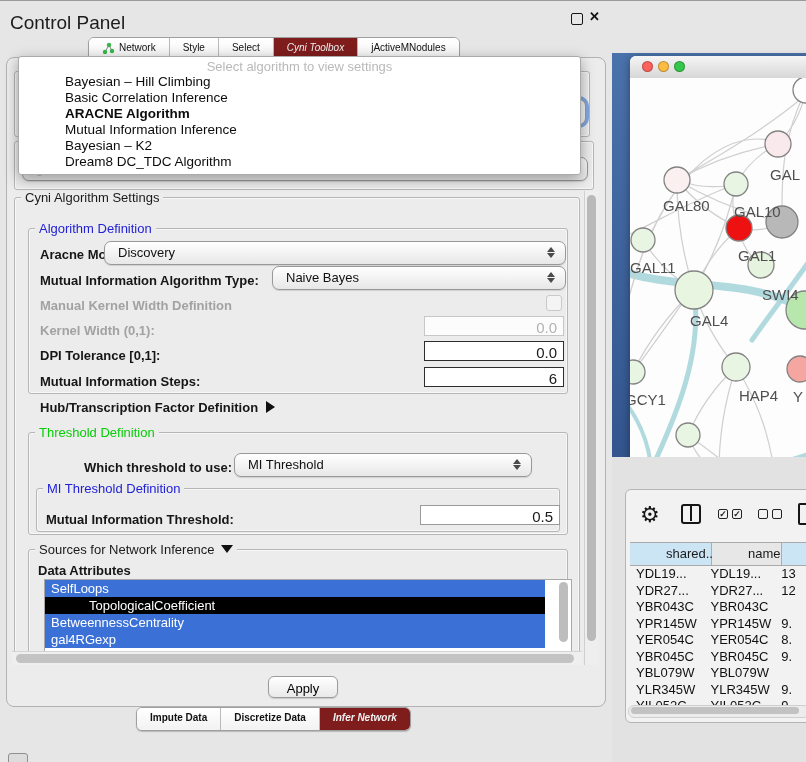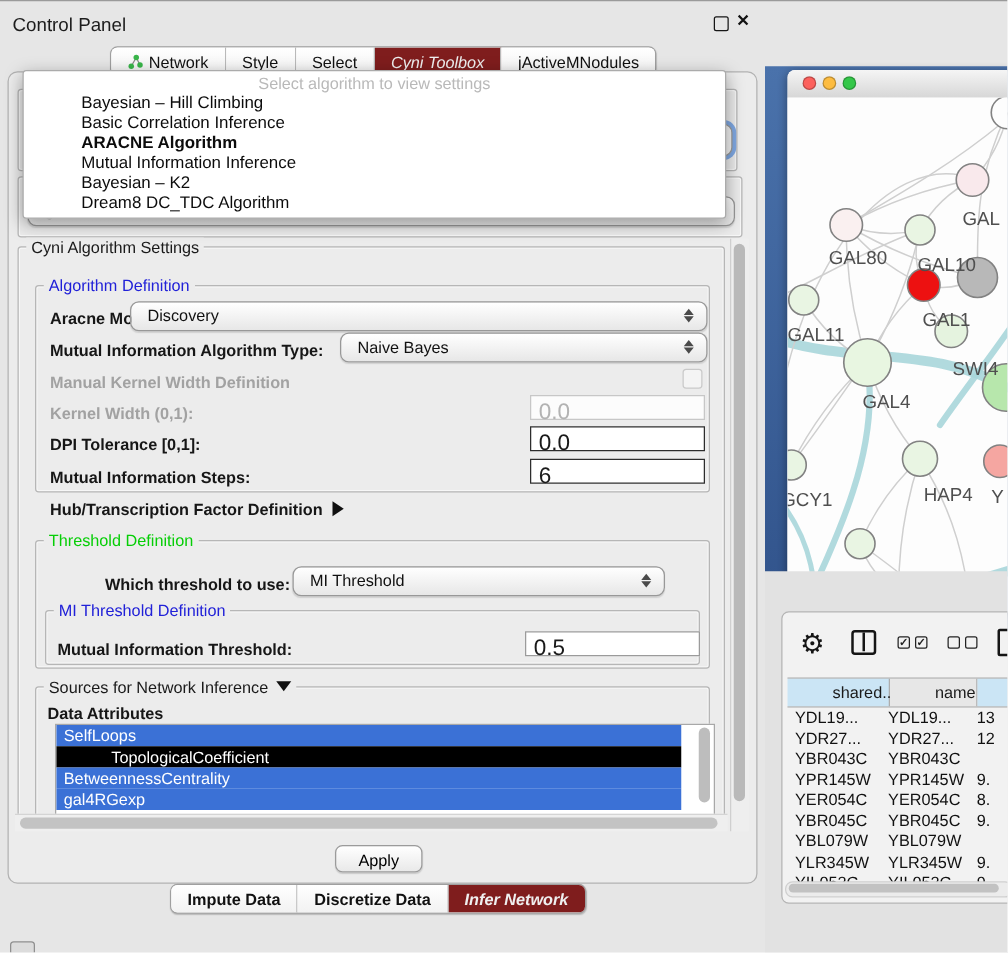--- a/index.html
+++ b/index.html
@@ -1,45 +1,45 @@
 <!DOCTYPE html>
 <html><head>
 <meta charset="utf-8">
 <style>
   html,body{margin:0;padding:0;}
   #root{position:relative;width:806px;height:762px;background:#e6e6e6;overflow:hidden;
         font-family:"Liberation Sans",sans-serif;font-size:13px;color:#1a1a1a;border-top:1px solid #9a9a9a;box-sizing:border-box;}
   .abs{position:absolute;}
   
-  .cp-title{position:absolute;left:10px;top:11px;font-size:15px;color:#1c1c1c;}
+  .cp-title{position:absolute;left:10px;top:11px;font-size:19px;color:#1c1c1c;}
   .float-btn{position:absolute;left:571px;top:12px;width:10px;height:10px;border:1.7px solid #161616;border-radius:2px;background:transparent;}
   .close-btn{position:absolute;left:589px;top:8px;font-size:13px;font-weight:bold;color:#111;}
   
   .tabbar{position:absolute;left:88px;top:36px;height:22px;display:flex;border:1px solid #9f9f9f;border-radius:6px;overflow:hidden;background:#fdfdfd;box-shadow:0 1px 1px rgba(0,0,0,.15);}
-  .tab{display:flex;align-items:center;justify-content:center;gap:4px;padding:4px 13px;font-size:13px;color:#111;border-right:1px solid #b9b9b9;background:linear-gradient(#ffffff,#f2f2f2);}
+  .tab{display:flex;justify-content:center;gap:4px;padding:4px 13px;font-size:10px;color:#111;border-right:1px solid #b9b9b9;background:linear-gradient(#ffffff,#f2f2f2);}
   .tab:last-child{border-right:none;}
   .tab.sel{background:#7f1d1d;color:#efefef;font-style:italic;}
   .bottombar{position:absolute;left:136px;top:706px;height:22px;display:flex;border:1px solid #9f9f9f;border-radius:6px;overflow:hidden;background:#fdfdfd;box-shadow:0 1px 1px rgba(0,0,0,.2);}
   .bottombar .tab{font-weight:bold;}
   
   .outer{position:absolute;left:6px;top:56px;width:598px;height:648px;background:#ececec;border:1px solid #b2b2b2;border-radius:8px;}
   
   .gb{position:absolute;border:1px solid #b6b6b6;border-radius:3px;box-shadow:inset 0 0 0 1px rgba(255,255,255,.6);}
   .gt{position:absolute;top:-8px;left:6px;background:#ececec;padding:0 4px;font-size:13px;white-space:nowrap;}
   .gt.blue{color:#2121d8;}
   .gt.green{color:#06ce06;}
   .lbl{position:absolute;font-weight:bold;font-size:13px;color:#161616;white-space:nowrap;}
   .lbl.dis{color:#a2a2a2;}
   .combo{position:absolute;height:22px;border:1px solid #989898;border-radius:7px;background:linear-gradient(#ffffff,#e7e7e7);box-shadow:0 1px 1px rgba(0,0,0,.12);}
   .combo .val{position:absolute;left:13px;top:3px;font-size:13px;color:#111;}
   .stepper{position:absolute;right:9px;top:4px;width:9px;}
   .stepper i{display:block;width:0;height:0;border-left:4px solid transparent;border-right:4px solid transparent;margin:1px 0;}
   .stepper .up{border-bottom:5px solid #4a4a4a;}
   .stepper .dn{border-top:5px solid #4a4a4a;}
-  .field{position:absolute;height:20px;background:#fff;font-size:18px;padding:2px 6px 0 6px;box-sizing:border-box;}
+  .field{position:absolute;height:20px;background:#fff;font-size:15px;text-align:right;padding:2px 6px 0 6px;box-sizing:border-box;}
   .field.strong{border:1.5px solid #2d2d2d;}
   .field.soft{border:1px solid #9b9b9b;}
   .field.dis{border:1px solid #c7c7c7;color:#b3b3b3;background:#fcfcfc;}
   .chk{position:absolute;width:14px;height:14px;border:1px solid #c9c9c9;border-radius:3px;background:#f4f4f4;}
   .tri-right{display:inline-block;width:0;height:0;border-top:6px solid transparent;border-bottom:6px solid transparent;border-left:9px solid #101010;margin-left:8px;vertical-align:-1px;}
   .tri-down{display:inline-block;width:0;height:0;border-left:6px solid transparent;border-right:6px solid transparent;border-top:8px solid #101010;margin-left:6px;vertical-align:1px;}
   
   .listbox{position:absolute;left:44px;top:578px;width:526px;height:73px;border:1px solid #a8a8a8;background:#fff;overflow:hidden;}
   .listbox .item{height:17px;line-height:17px;width:500px;background:#3b71d6;color:#fff;font-size:13px;padding-left:6px;box-sizing:border-box;}
   .list-thumb{position:absolute;right:3px;top:2px;width:9px;height:60px;background:#bdbdbd;border-radius:5px;}

